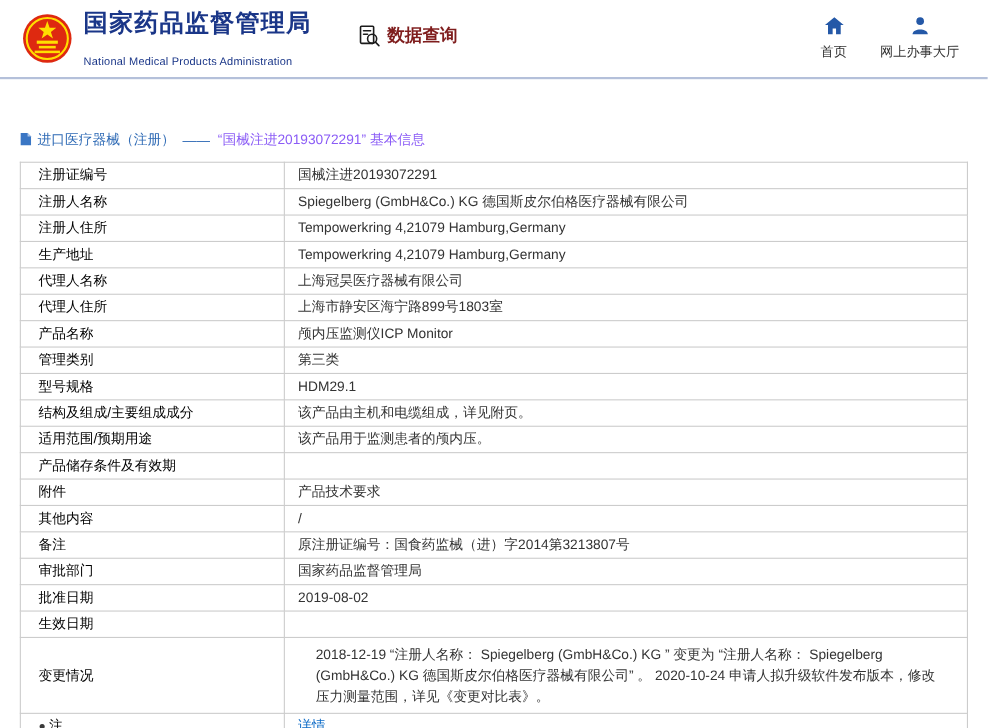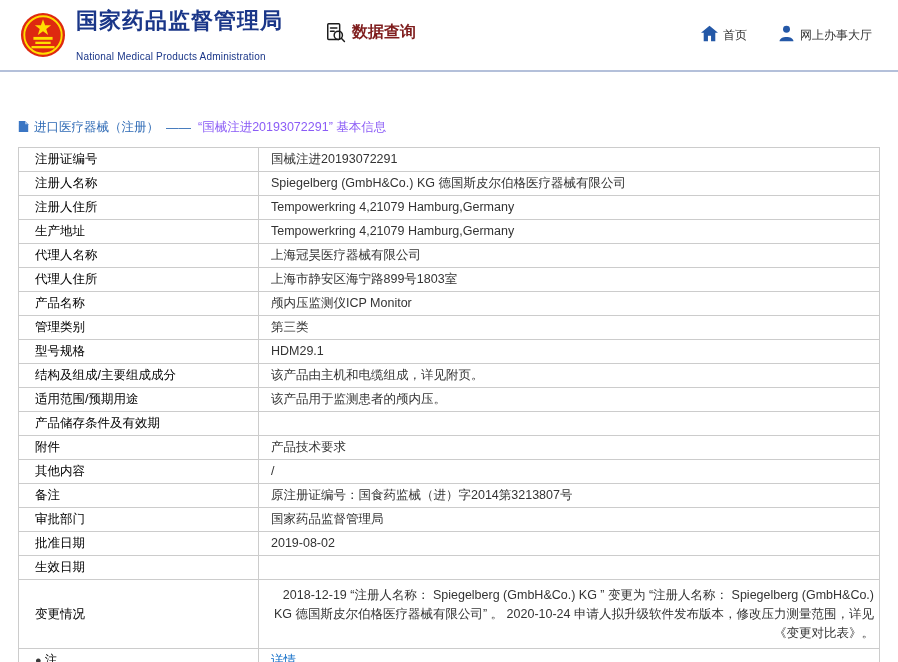--- a/index.html
+++ b/index.html
@@ -44,21 +44,21 @@
     align-self: center;
   }
   .header-right {
     margin-left: auto;
     display: flex;
     gap: 30px;
     padding-right: 4px;
   }
   .nav-item {
     display: flex;
-    flex-direction: row;
+    flex-direction: column;
     align-items: center;
     gap: 4px;
     font-size: 12px;
     color: #333;
     text-decoration: none;
     cursor: pointer;
   }
 
   .header-divider {
     height: 2px;
@@ -100,21 +100,21 @@
     font-weight: normal;
     color: #000;
     white-space: nowrap;
     padding-left: 16px;
   }
   .info-table td {
     text-align: left;
     color: #333;
     word-break: break-word;
   }
-  .row-change td { padding: 6px 5px; text-align: right; }
+  .row-change td { padding: 6px 28px; }
   .note-bullet {
     display: inline-block;
     font-size: 11px;
     color: #3a3a3a;
     margin-right: 3px;
     vertical-align: 0;
   }
   .detail-link {
     color: #0d6bc7;
     text-decoration: none;

